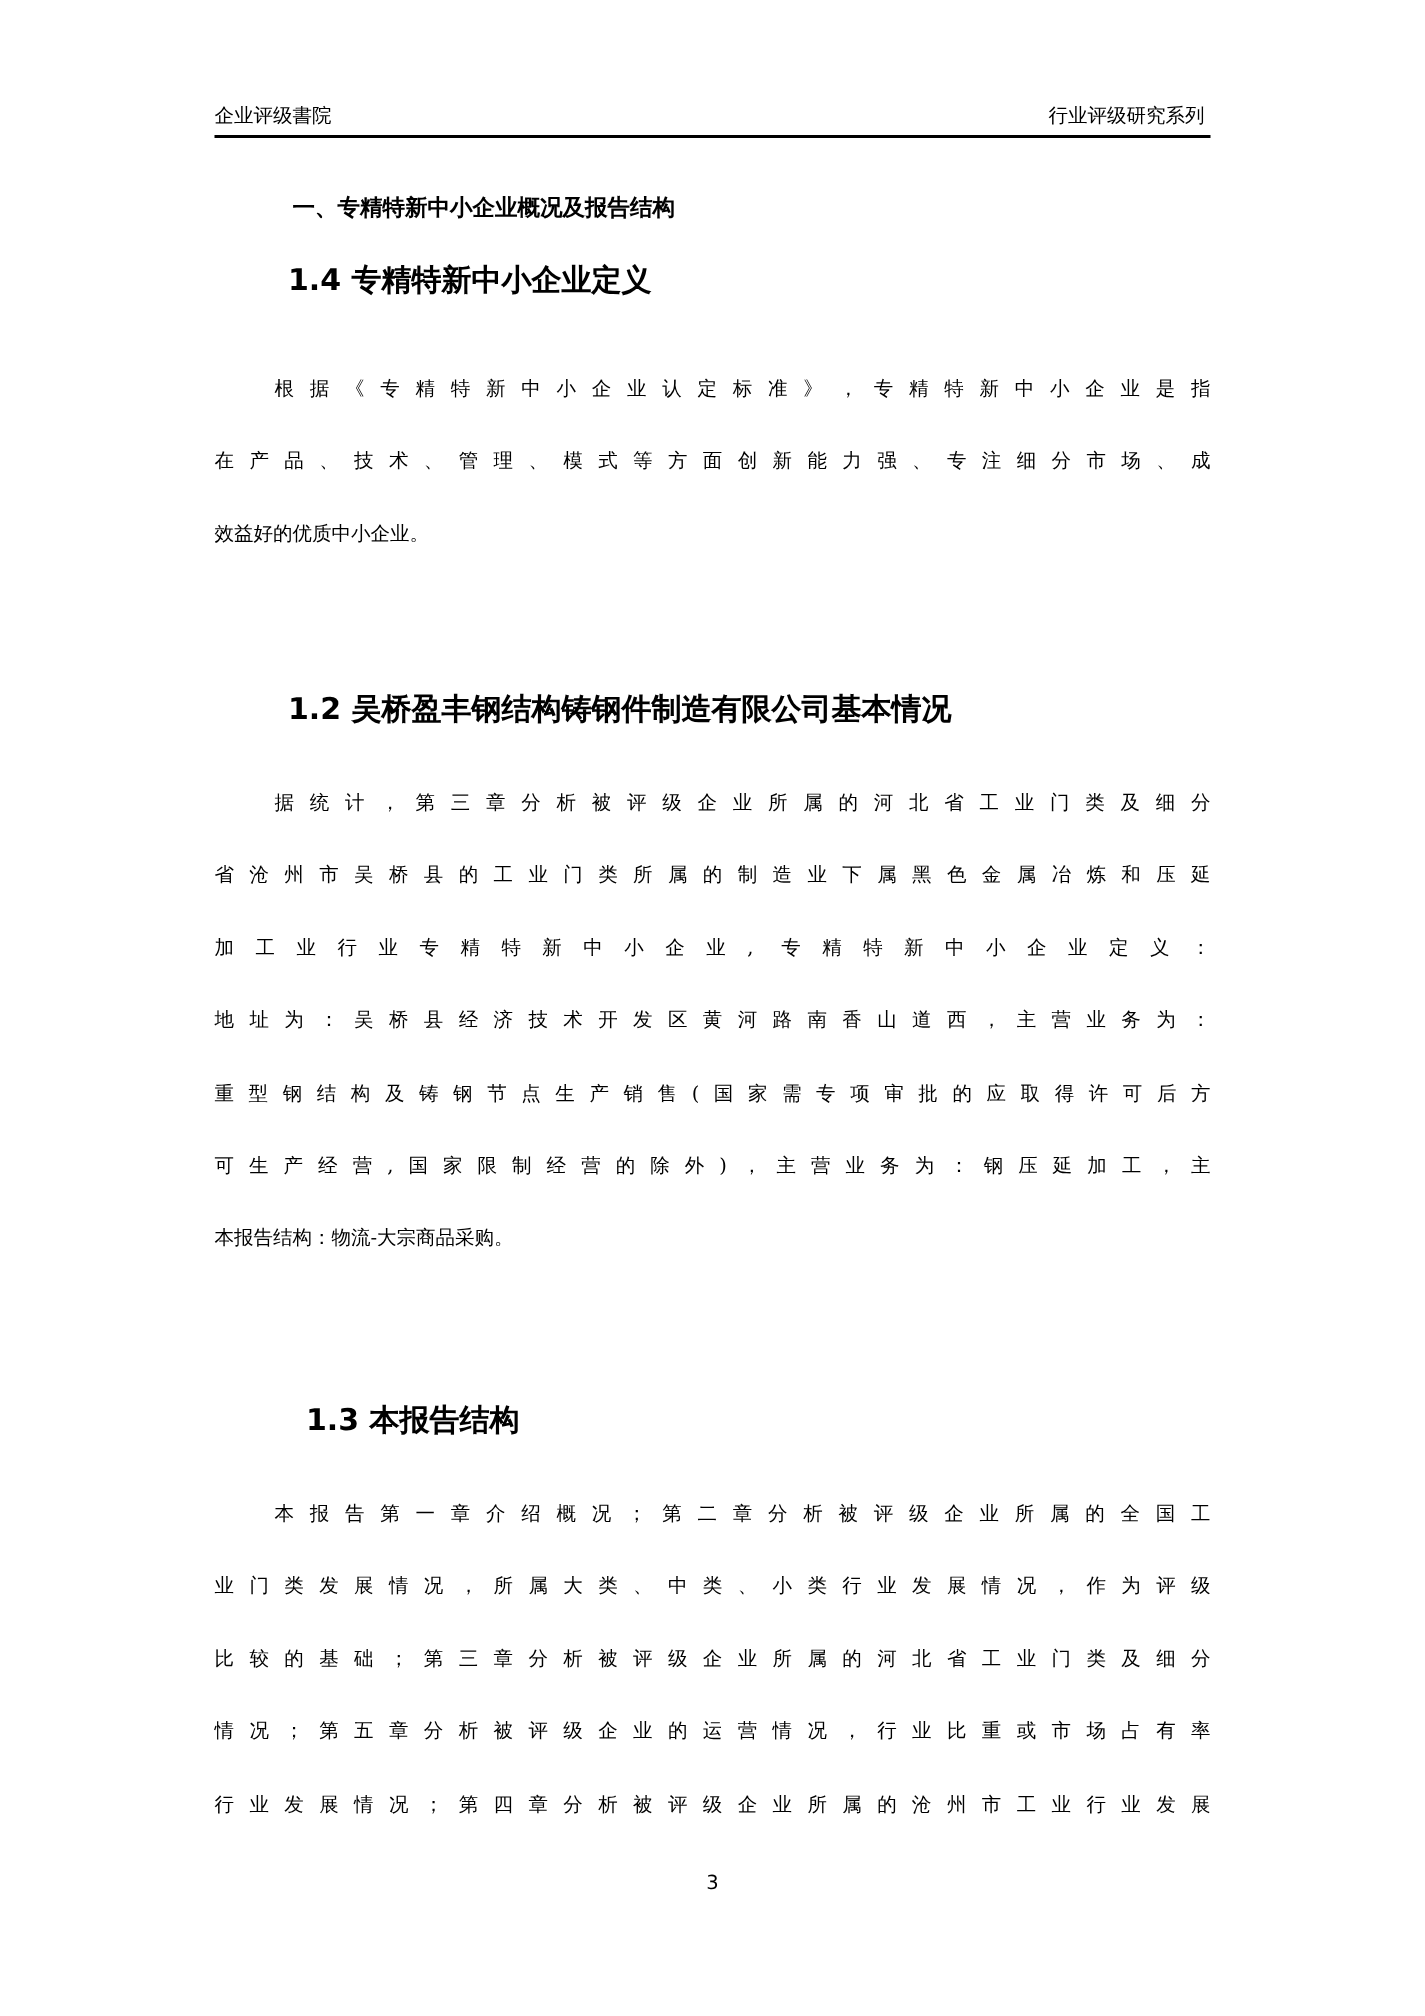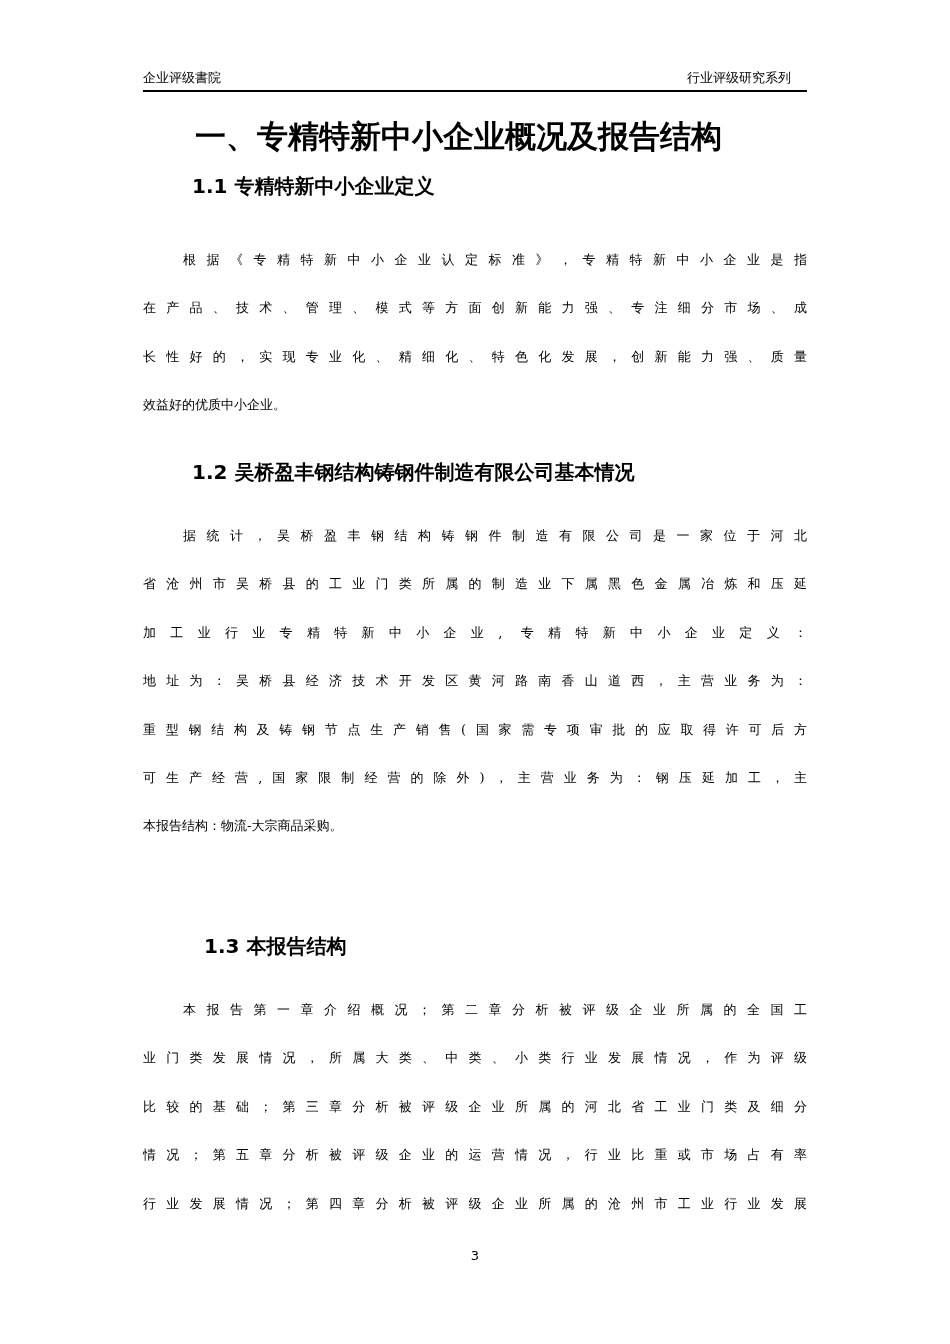--- a/index.html
+++ b/index.html
@@ -26,36 +26,36 @@
       font-size: 13px;
       line-height: 20px;
     }
     .header .left {
       position: absolute;
       left: 0;
       top: 0;
     }
     .header .right {
       position: absolute;
-      right: 16px;
+      right: 4px;
       top: 0;
     }
     .page {
       position: absolute;
       left: 143px;
       top: 110px;
       width: 664px;
     }
     .h1 {
       position: absolute;
       left: 52px;
       top: 14px;
-      font-family: Liberation Mono, monospace;
+      font-family: Liberation Sans, sans-serif;
       font-weight: bold;
-      font-size: 31px;
+      font-size: 15px;
       line-height: 30px;
       white-space: nowrap;
     }
     .h2 {
       position: absolute;
       left: 49px;
       font-family: "DejaVu Sans", "Liberation Sans", sans-serif;
       font-weight: bold;
       font-size: 20px;
       line-height: 28px;
@@ -96,31 +96,30 @@
 <body>
 
 <div class="header">
   <span class="left">企业评级書院</span>
   <span class="right">行业评级研究系列</span>
 </div>
 
 <div class="page">
   <div class="h1">一、专精特新中小企业概况及报告结构</div>
 
-  <div class="h2" style="top:62px;">1.1 专精特新中小企业定义</div>
+  <div class="h2" style="top:62px;">1.4 专精特新中小企业定义</div>
   <div class="para" style="top:126px;">
     <span class="line indent">根据《专精特新中小企业认定标准》，专精特新中小企业是指</span>
     <span class="line">在产品、技术、管理、模式等方面创新能力强、专注细分市场、成</span>
-    <span class="line">长性好的，实现专业化、精细化、特色化发展，创新能力强、质量</span>
     <span class="line last">效益好的优质中小企业。</span>
   </div>
 
   <div class="h2" style="top:348px;">1.2 吴桥盈丰钢结构铸钢件制造有限公司基本情况</div>
   <div class="para" style="top:402px;">
-    <span class="line indent">据统计，吴桥盈丰钢结构铸钢件制造有限公司是一家位于河北</span>
+    <span class="line indent">据统计，第三章分析被评级企业所属的河北省工业门类及细分</span>
     <span class="line">省沧州市吴桥县的工业门类所属的制造业下属黑色金属冶炼和压延</span>
     <span class="line">加工业行业专精特新中小企业, 专精特新中小企业定义：</span>
     <span class="line">地址为：吴桥县经济技术开发区黄河路南香山道西，主营业务为：</span>
     <span class="line">重型钢结构及铸钢节点生产销售(国家需专项审批的应取得许可后方</span>
     <span class="line">可生产经营,国家限制经营的除外)，主营业务为：钢压延加工，主</span>
     <span class="line last">本报告结构：物流-大宗商品采购。</span>
   </div>
 
   <div class="h2" style="top:822px;margin-left:12px;">1.3 本报告结构</div>
   <div class="para" style="top:876px;">

